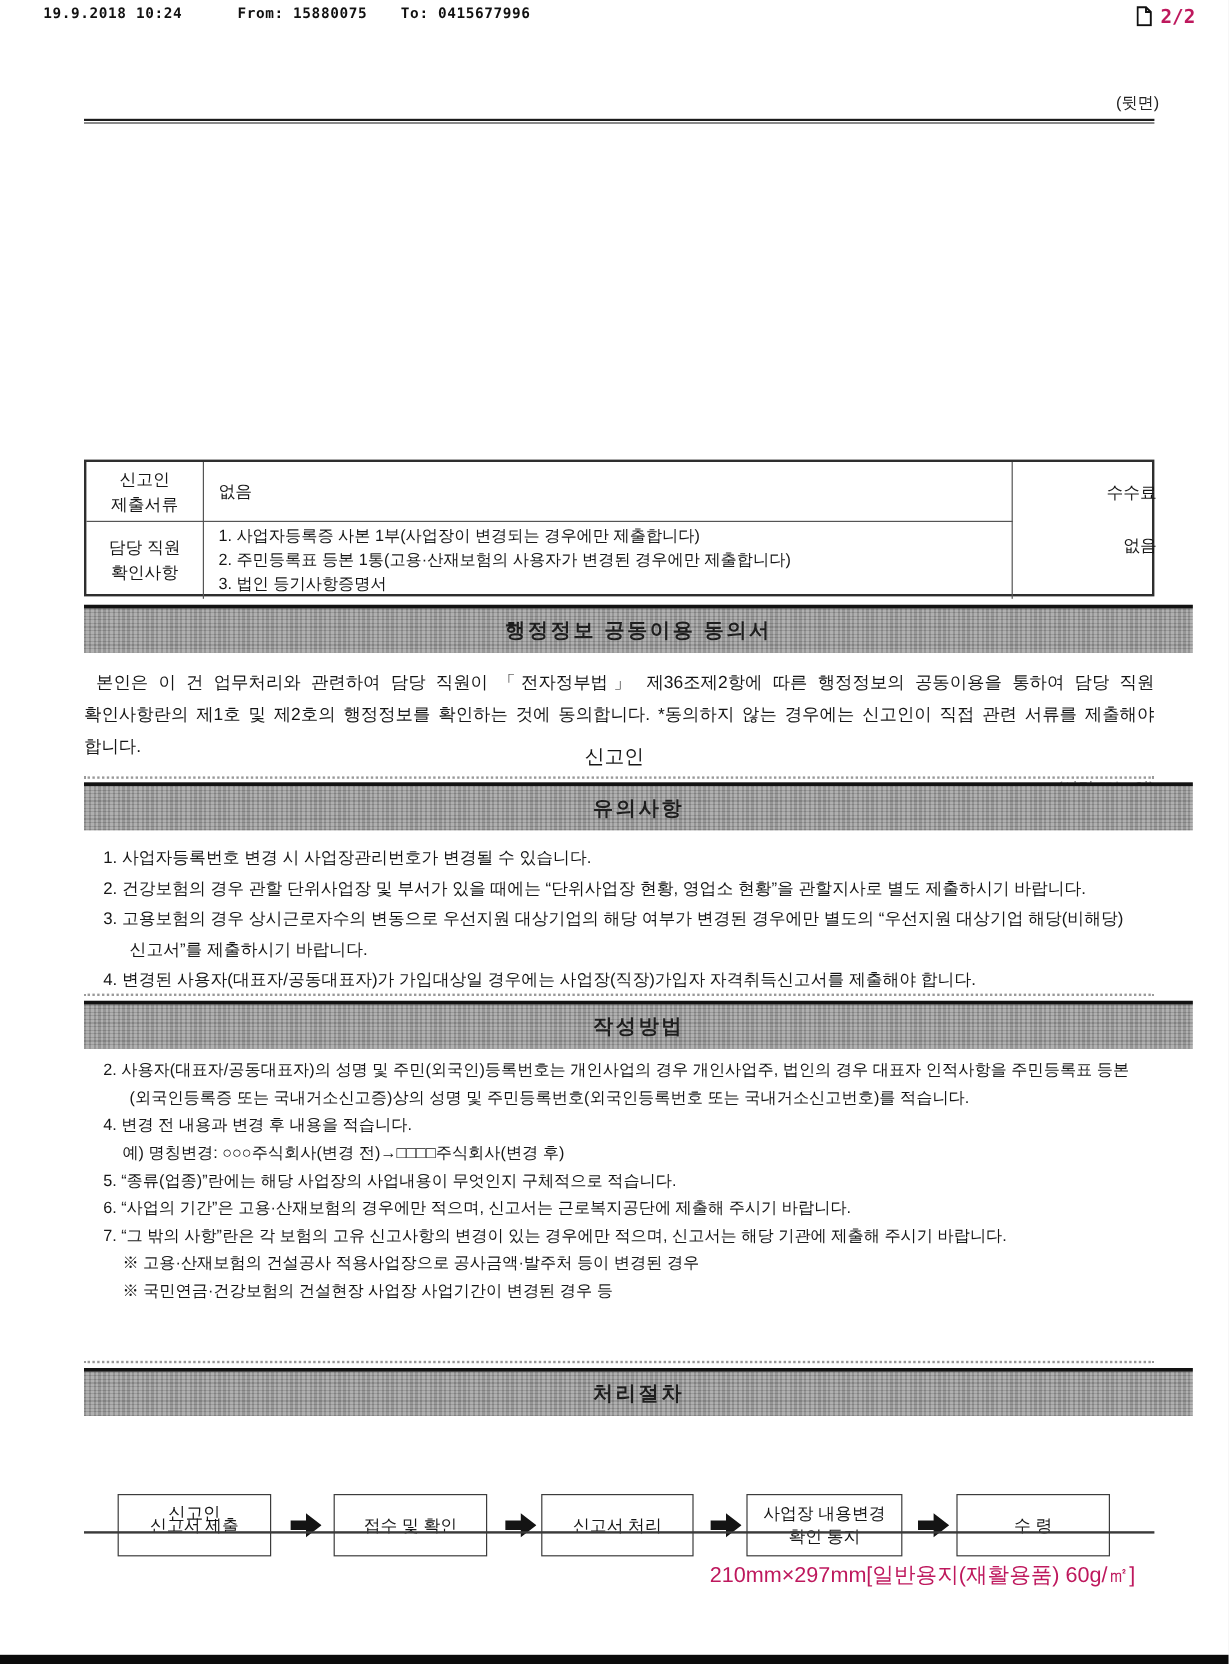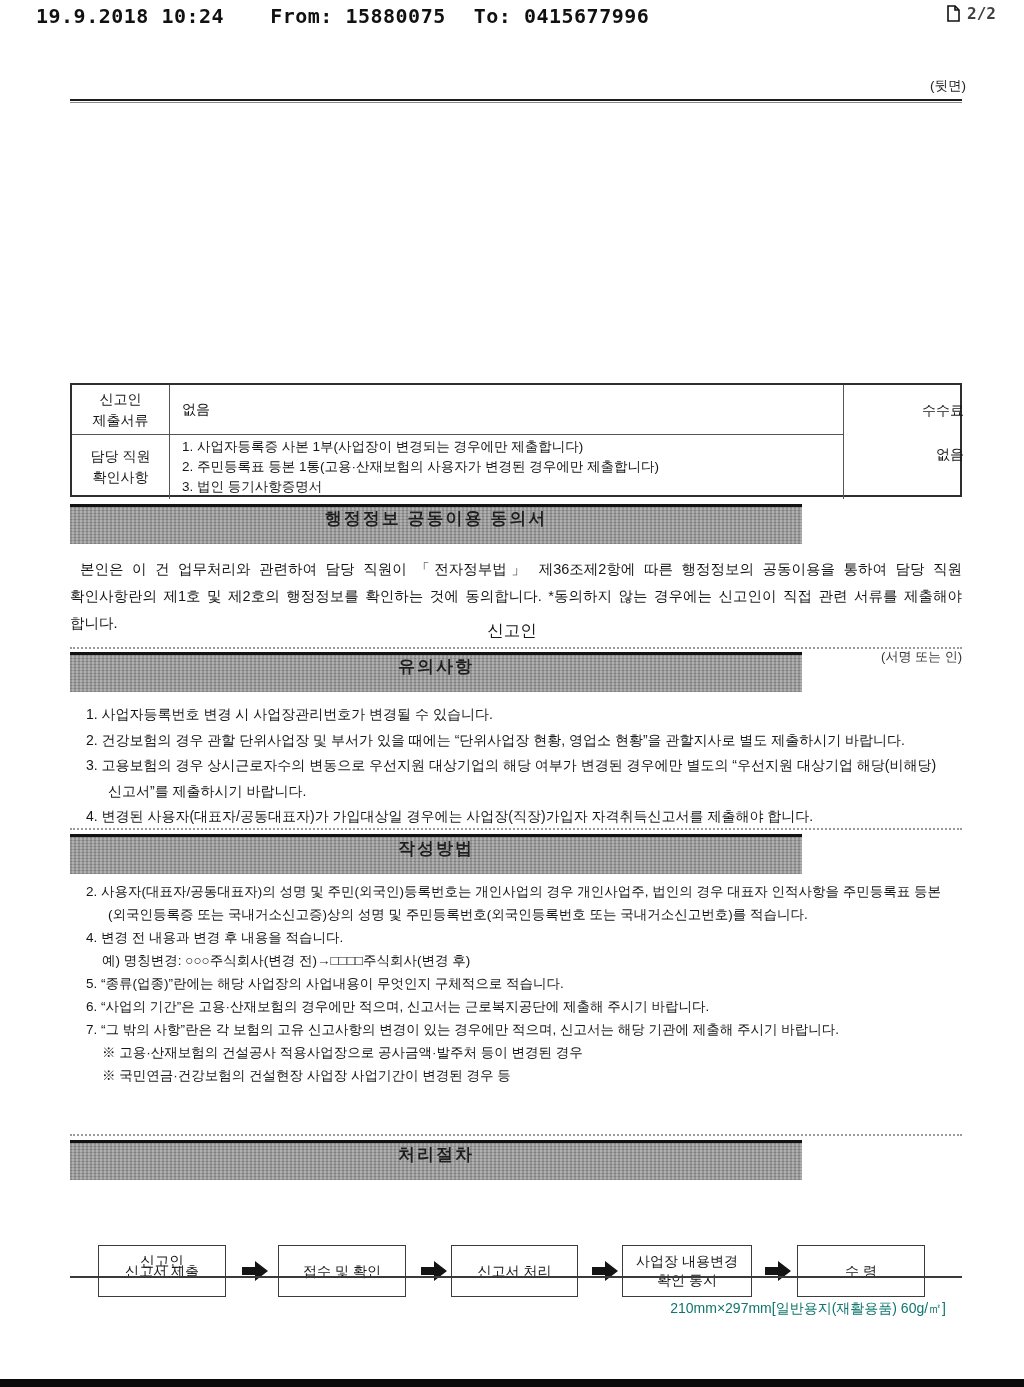--- a/index.html
+++ b/index.html
@@ -7,27 +7,27 @@
   body { font-family:"Liberation Sans", sans-serif; color:#161616; }
   .page {
     position:relative; width:1024px; height:1387px; margin:0 auto;
     background:#ffffff; overflow:hidden;
   }
 
   
   .fax-header {
     position:absolute; top:4px; left:36px; right:28px;
     font-family:"DejaVu Sans Mono", monospace;
-    font-size:20px; font-weight:bold; color:#111;
+    font-size:12px; font-weight:bold; color:#111;
     display:flex; align-items:center; letter-spacing:0.5px;
   }
   .fax-header .dt { margin-right:46px; }
   .fax-header .from { margin-right:28px; }
   .fax-page { position:absolute; top:4px; right:28px; display:flex; align-items:center; gap:7px;
-    font-family:"DejaVu Sans Mono", monospace; font-size:16px; font-weight:bold; color:#404040; }
+    font-family:"DejaVu Sans Mono", monospace; font-size:16px; font-weight:bold; color:#be185d; }
 
   
   .back-label { position:absolute; top:77px; right:58px; font-size:13.5px; color:#222; }
   .top-rule {
     position:absolute; top:99px; left:70px; width:892px; height:5px;
     background:linear-gradient(#1c1c1c 0 2px, #ffffff 2px 3px, #8a8a8a 3px 4px, transparent 4px);
   }
 
   
   .doc-table {
@@ -45,27 +45,27 @@
   .doc-table .fee {
     grid-column:3; grid-row:1 / span 2; border-bottom:none; border-right:none;
     display:flex; flex-direction:column; align-items:flex-end; text-align:center;
   }
   .doc-table .fee .fee-label { margin-top:17px; }
   .doc-table .fee .fee-value { margin-top:26px; }
   .no-bb { border-bottom:none !important; }
 
   
   .banner {
-    position:absolute; left:70px; width:732px; height:40px;
+    position:absolute; left:70px; width:924px; height:40px;
     border-top:3px solid #121212;
     background-color:#a2a2a2;
     background-image:
       repeating-linear-gradient(90deg, rgba(0,0,0,0.10) 0 2px, rgba(255,255,255,0.10) 2px 4px),
       repeating-linear-gradient(0deg, rgba(0,0,0,0.12) 0 1px, rgba(255,255,255,0.05) 1px 3px);
-    display:flex; align-items:flex-start; justify-content:center;
+    display:flex; align-items:center; justify-content:center;
   }
   .banner .banner-title {
     font-size:17px; font-weight:bold; color:#1e1e1e; letter-spacing:2px;
     text-shadow:0 0 1px rgba(255,255,255,0.35);
   }
   .dashed-rule { position:absolute; left:70px; width:892px; border-top:2px dotted #9a9a9a; }
 
   
   .consent-body {
     position:absolute; top:556px; left:70px; width:892px;
@@ -87,21 +87,21 @@
   .flow .step {
     position:absolute; top:0; height:52px; border:1px solid #3c3c3c; background:#fff;
     display:flex; align-items:center; justify-content:center; text-align:center;
     font-size:14px; line-height:19px; white-space:pre-line;
   }
   .flow .arrow { position:absolute; top:15px; }
   .flow-actor { position:absolute; font-size:14.5px; }
   .flow-rule { position:absolute; top:1276px; left:70px; width:892px; border-top:2px solid #3a3a3a; }
 
   
-  .paper-spec { position:absolute; top:1300px; right:78px; font-size:14px; color:#0f766e; }
+  .paper-spec { position:absolute; top:1300px; right:78px; font-size:18px; color:#be185d; }
   .bottom-bar { position:absolute; bottom:0; left:0; width:1024px; height:8px; background:#0b0b0b; }
 </style>
 </head>
 <body>
 
 <div class="page">
 
   <div class="fax-header">
     <span class="dt">19.9.2018  10:24</span>
     <span class="from">

